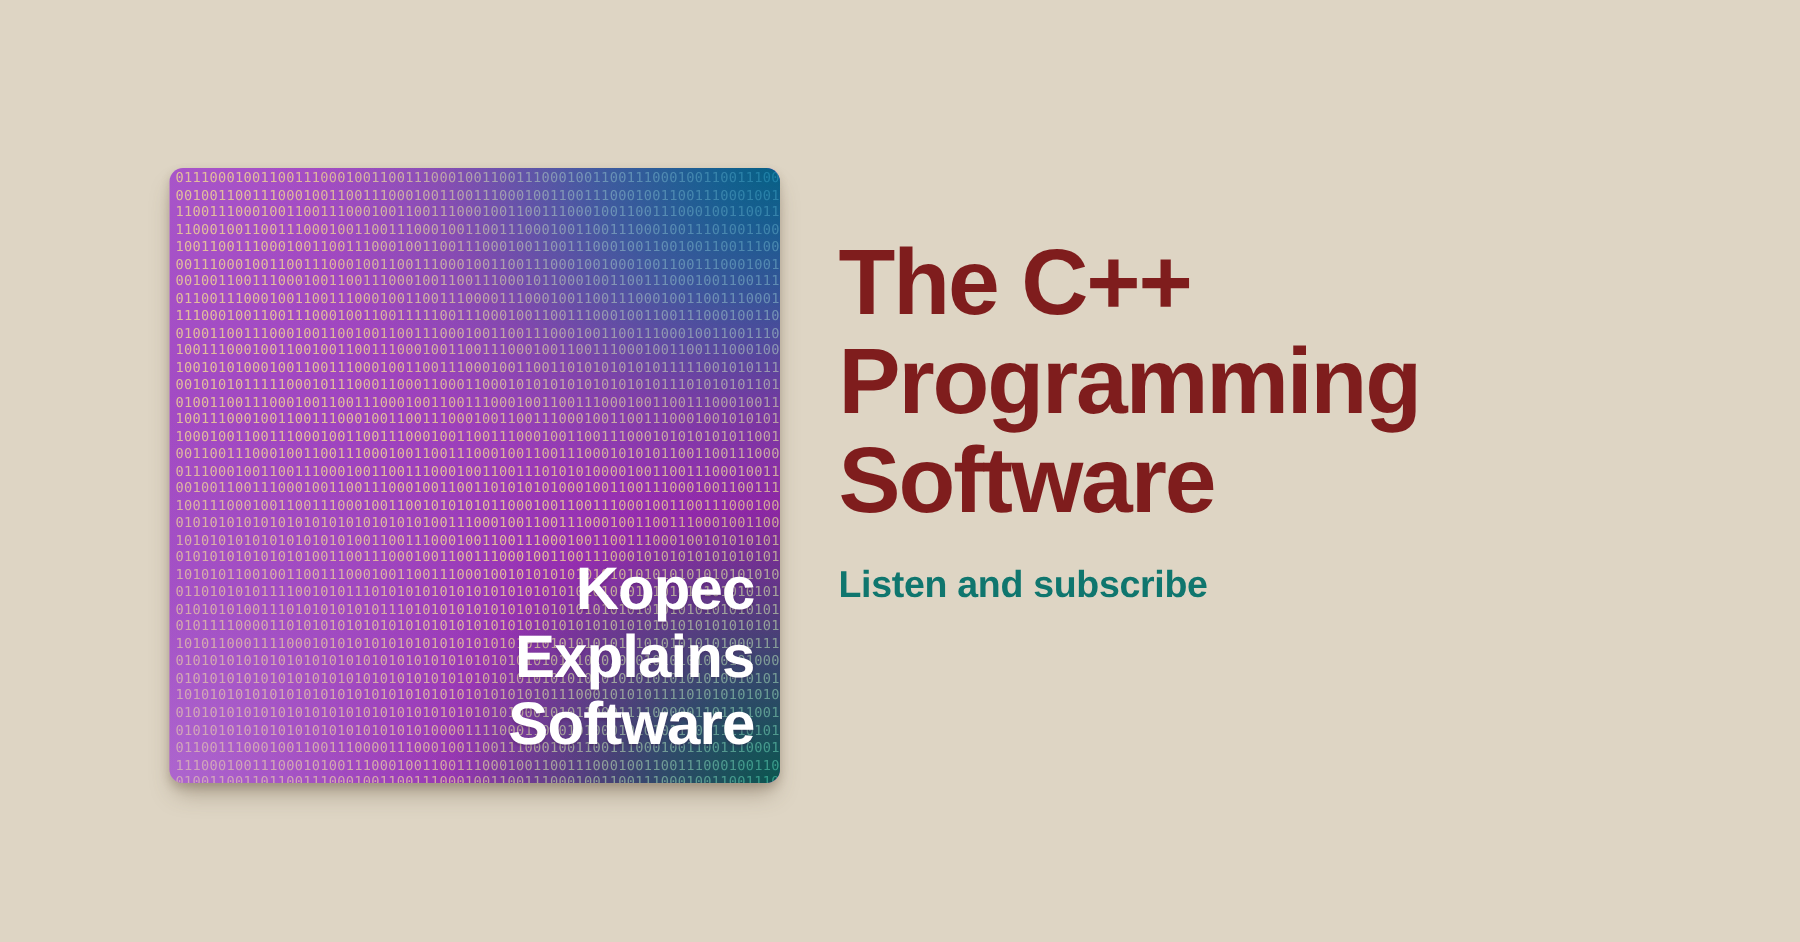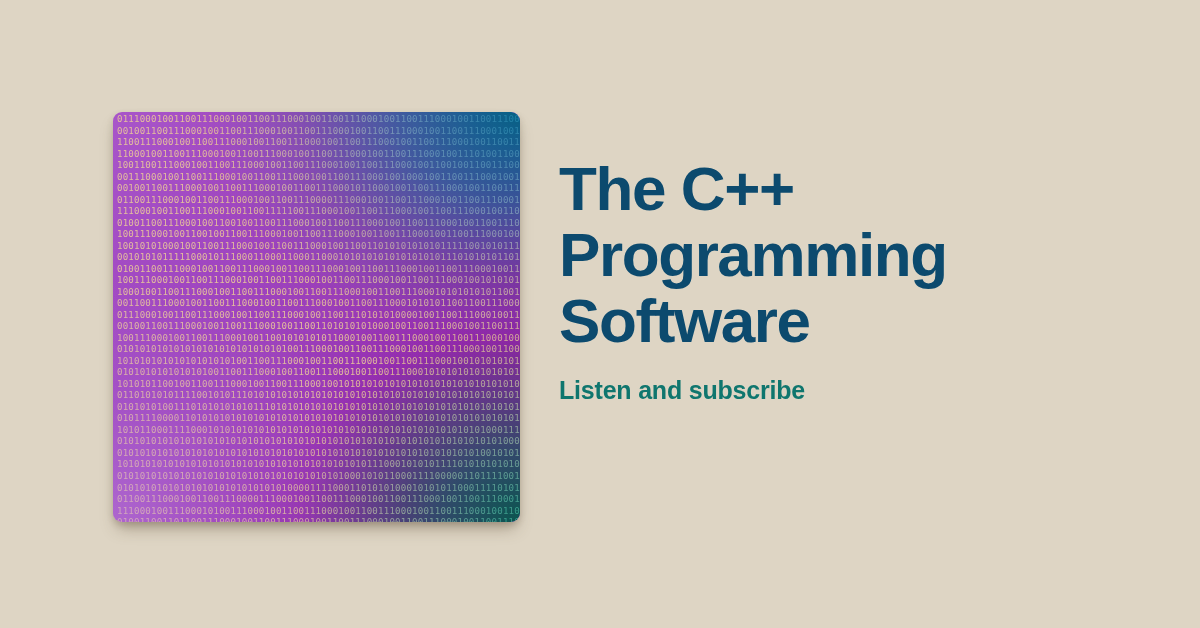--- a/index.html
+++ b/index.html
@@ -150,21 +150,21 @@
   
   #info {
     position: absolute;
     left: 559px;
     top: 156px;
     width: 600px;
   }
 
   #episode-title {
     margin: 0;
-    color: #0c4a6e;
+    color: #7f1d1d;
     font-family: "Liberation Sans", sans-serif;
     font-weight: bold;
     font-size: 62px;
     line-height: 66px;
     letter-spacing: -1.4px;
   }
   #episode-title .tline {
     display: block;
     white-space: nowrap;
   }
@@ -189,20 +189,25 @@
     <div id="artwork">
 
       <div id="binary-field"><span class="brow">0111000100110011100010011001110001001100111000100110011100010011001110001001100111000</span><span class="brow">0010011001110001001100111000100110011100010011001110001001100111000100111000101001110</span><span class="brow">1100111000100110011100010011001110001001100111000100110011100010011001101100111000100</span><span class="brow">1100010011001110001001100111000100110011100010011001110001001110100110011100010011001</span><span class="brow">1001100111000100110011100010011001110001001100111000100110010011001110001001100111000</span><span class="brow">0011100010011001110001001100111000100110011100010010001001100111000100110011100010011</span><span class="brow">0010011001110001001100111000100110011100010110001001100111000100110011100010011001110</span><span class="brow">0110011100010011001110001001100111000011100010011001110001001100111000100110011100010</span><span class="brow">1110001001100111000100110011111001110001001100111000100110011100010011001110001001100</span><span class="brow">0100110011100010011001001100111000100110011100010011001110001001100111000100110011100</span><span class="brow">1001110001001100100110011100010011001110001001100111000100110011100010011001110001001</span><span class="brow">1001010100010011001110001001100111000100110011010101010101111100101011101010101010111</span><span class="brow">0010101011111000101110001100011000110001010101010101010101110101010110111000100110101</span><span class="brow">0100110011100010011001110001001100111000100110011100010011001110001001101010101011100</span><span class="brow">1001110001001100111000100110011100010011001110001001100111000100101010101001110001001</span><span class="brow">1000100110011100010011001110001001100111000100110011100010101010101100111000100110011</span><span class="brow">0011001110001001100111000100110011100010011001110001010101100110011100010011001110001</span><span class="brow">0111000100110011100010011001110001001100111010101000010011001110001001100111000100110</span><span class="brow">0010011001110001001100111000100110011010101010001001100111000100110011100010011001110</span><span class="brow">1001110001001100111000100110010101010110001001100111000100110011100010011001110001001</span><span class="brow">0101010101010101010101010101010011100010011001110001001100111000100110011100010011101</span><span class="brow">1010101010101010101010011001110001001100111000100110011100010010101010111101010101010</span><span class="brow">0101010101010101001100111000100110011100010011001110001010101010101010101010101010101</span><span class="brow">1010101100100110011100010011001110001001010101010101010101010101010101010101010101010</span><span class="brow">0110101010111100101011101010101010101010101010101010101010101010101010101010101010101</span><span class="brow">0101010100111010101010101110101010101010101010101010101010101010101010101010101010101</span><span class="brow">0101111000011010101010101010101010101010101010101010101010101010101010101011101010101</span><span class="brow">1010110001111000101010101010101010101010101010101010101010101010100011110011010101000</span><span class="brow">0101010101010101010101010101010101010101010101010101010101010101010100010100011100011</span><span class="brow">0101010101010101010101010101010101010101010101010101010101010101001010101010001010101</span><span class="brow">1010101010101010101010101010101010101010101011100010101011110101010101010101010101010</span><span class="brow">0101010101010101010101010101010101010101000101011000111100000110111100101010101010101</span><span class="brow">0101010101010101010101010101010000111100011010101000101010110001111010101010101010101</span><span class="brow">0110011100010011001110000111000100110011100010011001110001001100111000100110011100010</span><span class="brow">1110001001110001010011100010011001110001001100111000100110011100010011001110001001100</span><span class="brow">0100110011011001110001001100111000100110011100010011001110001001100111000100110011100</span></div>
 
       <div id="artwork-tint-a"></div>
       <div id="artwork-tint-b"></div>
       <div id="artwork-tint-c"></div>
       <div id="binary-colour-top"></div>
       <div id="binary-colour-bottom"></div>
 
+      <div id="show-name">
+        <span class="line">Kopec</span>
+        <span class="line">Explains</span>
+        <span class="line">Software</span>
+      </div>
 
     </div>
   </div>
 
   <div id="info">
     <h1 id="episode-title">
       <span class="tline">The C++</span>
       <span class="tline">Programming</span>
       <span class="tline">Software</span>
     </h1>

